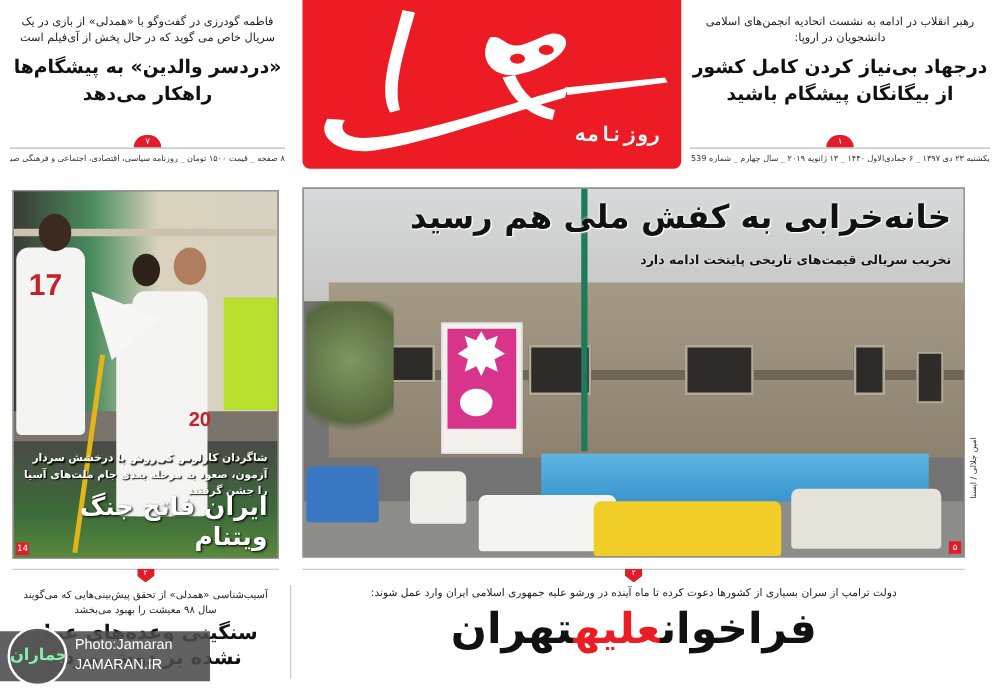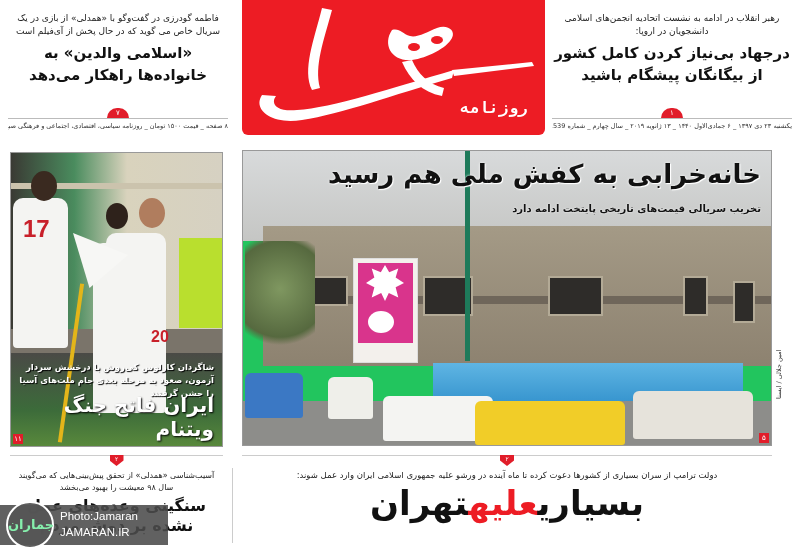--- a/index.html
+++ b/index.html
@@ -10,21 +10,21 @@
   .col-left { position: absolute; left: 8px; top: 0; width: 220px; height: 148px; text-align: center; }
   .kicker { font-size: 9px; line-height: 13px; color: #222; padding-top: 12px; }
   .headline-sm { font-family: "DejaVu Sans", sans-serif; font-weight: bold; font-size: 15px; line-height: 22px; color: #111; margin-top: 4px; }
   .meta-line { position: absolute; bottom: 18px; left: 0; right: 0; border-top: 1px solid #bbb; padding-top: 3px; font-size: 6.5px; color: #333; text-align: right; white-space: nowrap; overflow: hidden; }
   .page-marker { position: absolute; bottom: 30px; left: 50%; transform: translateX(-50%); width: 22px; height: 10px; background: #e11d2a; border-radius: 10px 10px 0 0; color: #fff; font-size: 7px; line-height: 10px; text-align: center; }
 
   .masthead { position: absolute; left: 242px; top: 0; width: 303px; height: 135px; background: #ed1c24; border-radius: 0 0 6px 6px; overflow: hidden; }
   .masthead svg { position: absolute; left: 0; top: 0; }
   .masthead .mh-small { position: absolute; left: 218px; top: 98px; color: #fff; font-weight: bold; font-size: 16px; font-family: Liberation Mono, monospace; }
 
-  .photo-main { position: absolute; left: 242px; top: 150px; width: 530px; height: 296px; overflow: hidden; background: #22c55e; border: 1px solid #999; }
+  .photo-main { position: absolute; left: 242px; top: 150px; width: 530px; height: 296px; overflow: hidden; background: #737373; border: 1px solid #999; }
   .photo-main .sky { position: absolute; left: 0; top: 0; width: 100%; height: 90px; background: linear-gradient(#d8dadb, #c5c6c4); }
   .photo-main .building { position: absolute; left: 20px; top: 75px; width: 510px; height: 140px; background: linear-gradient(#a49a86, #8d8270); }
   .photo-main .floor-line { position: absolute; left: 20px; top: 145px; width: 510px; height: 8px; background: #6f665a; }
   .photo-main .win { position: absolute; background: #2e2c29; border: 2px solid #b3aa96; }
   .photo-main .tarp { position: absolute; left: 190px; top: 212px; width: 310px; height: 50px; background: linear-gradient(#5fb5e3, #2c8cc9); }
   .photo-main .road { position: absolute; left: 0; top: 250px; width: 100%; height: 46px; background: #8d8d8a; }
   .photo-main .pole { position: absolute; left: 222px; top: 0; width: 5px; height: 210px; background: #1e7a5a; }
   .photo-main .tree { position: absolute; left: 2px; top: 90px; width: 70px; height: 120px; background: radial-gradient(circle at 50% 40%, #7f9760, #56693f 60%, transparent 70%); }
   .photo-main .poster { position: absolute; left: 110px; top: 107px; width: 65px; height: 105px; background: #f3f0ec; border: 1px solid #ddd; }
   .photo-main .poster-inner { position: absolute; left: 4px; top: 4px; width: 55px; height: 80px; background: #d9348c; }
@@ -83,21 +83,21 @@
     <ellipse cx="172" cy="47" rx="6" ry="4" fill="#ed1c24"></ellipse>
     <ellipse cx="195" cy="40" rx="6" ry="4" fill="#ed1c24"></ellipse>
     <path d="M160 62 C 168 80, 180 92, 200 96 L 202 88 C 186 84, 176 74, 170 60 Z" fill="#fff"></path>
     <path d="M210 70 L 290 62 L 292 66 L 212 76 Z" fill="#fff"></path>
   </svg>
   <div class="mh-small">روزنامه</div>
 </div>
 
 <div class="col-left">
   <div class="kicker">فاطمه گودرزی در گفت‌وگو با «همدلی» از بازی در یک سریال خاص می گوید که در حال پخش از آی‌فیلم است</div>
-  <div class="headline-sm">«اسلامی والدین» به خانواده‌ها راهکار می‌دهد</div>
+  <div class="headline-sm">«دردسر والدین» به پیشگام‌ها راهکار می‌دهد</div>
   <div class="page-marker">۷</div>
   <div class="meta-line">۸ صفحه _ قیمت ۱۵۰۰ تومان _ روزنامه سیاسی، اقتصادی، اجتماعی و فرهنگی صبح ایران</div>
 </div>
 
 <div class="photo-main">
   <div class="sky"></div>
   <div class="building"></div>
   <div class="floor-line"></div>
   <div class="win" style="left:65px;top:125px;width:40px;height:30px;"></div>
   <div class="win" style="left:180px;top:125px;width:50px;height:40px;"></div>
@@ -134,28 +134,28 @@
   <div class="player" style="left:95px;top:80px;width:60px;height:180px;"></div>
   <div class="player-head" style="left:128px;top:45px;width:26px;height:30px;"></div>
   <div class="player" style="left:82px;top:90px;width:48px;height:170px;"></div>
   <div class="player-head" style="left:95px;top:50px;width:22px;height:26px;background:#2e221b;"></div>
   <div class="flagpole"></div>
   <div class="flag"></div>
   <div class="num" style="left:12px;top:62px;text-align:center;">17</div>
   <div class="num" style="left:140px;top:175px;font-size:16px;">20</div>
   <div class="cap-kicker">شاگردان کارلوس کی‌روش با درخشش سردار آزمون، صعود به مرحله بعدی جام ملت‌های آسیا را جشن گرفتند</div>
   <div class="cap-head">ایران فاتح جنگ ویتنام</div>
-  <div class="page-tag-sq" style="left:2px;bottom:2px;">۱۱</div>
+  <div class="page-tag-sq" style="left:2px;bottom:2px;">14</div>
 </div>
 
 <div class="bottom-main">
   <div class="marker-down">۲</div>
   <div class="kicker2">دولت ترامپ از سران بسیاری از کشورها دعوت کرده تا ماه آینده در ورشو علیه جمهوری اسلامی ایران وارد عمل شوند:</div>
   <div class="big">
-    <span>بسیاری</span><span class="accent">علیه</span><span>تهران</span>
+    <span>فراخوان</span><span class="accent">علیه</span><span>تهران</span>
   </div>
 </div>
 
 <div class="divider-v"></div>
 
 <div class="bottom-left">
   <div class="marker-down">۲</div>
   <div class="kicker3">آسیب‌شناسی «همدلی» از تحقق پیش‌بینی‌هایی که می‌گویند سال ۹۸ معیشت را بهبود می‌بخشد</div>
   <div class="head3">سنگینی وعده‌های عمل نشده بر دوش مردم</div>
 </div>

